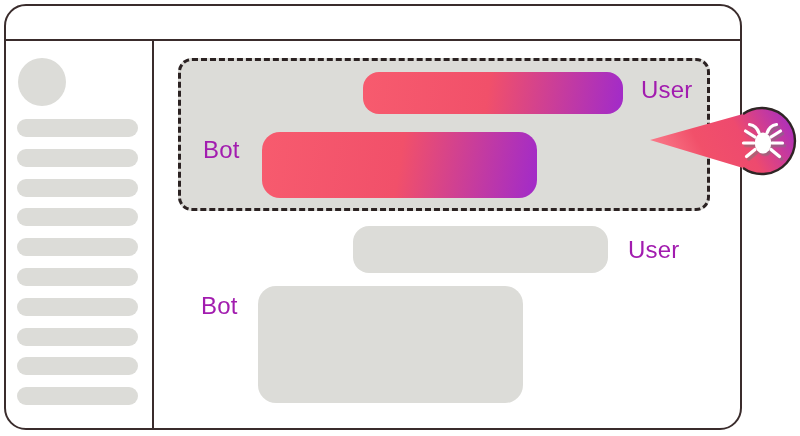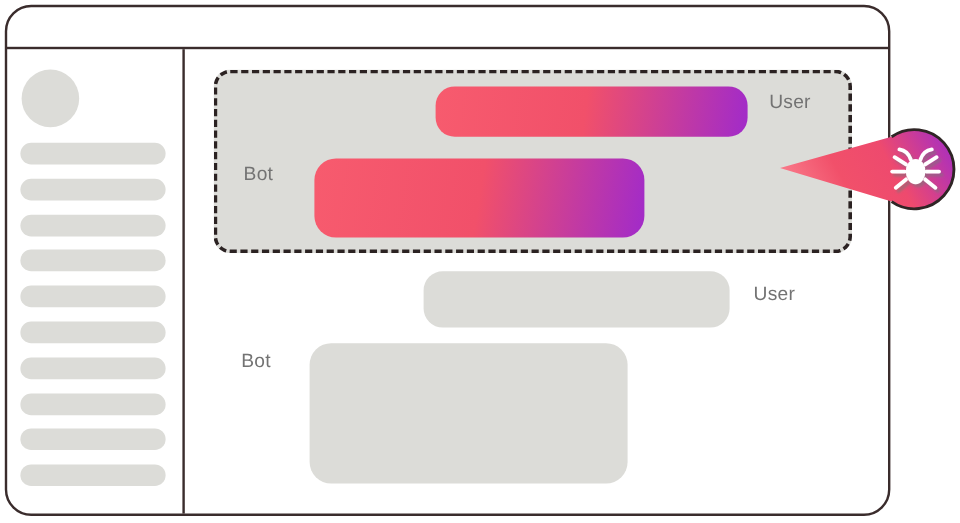--- a/index.html
+++ b/index.html
@@ -44,21 +44,21 @@
   .bubble.user-gray{
     left:353px;top:226px;width:255px;height:47px;border-radius:16px;
     background:var(--gray,#dcdcd8);
   }
   .bubble.bot-gray{
     left:258px;top:286px;width:265px;height:117px;border-radius:18px;
     background:var(--gray,#dcdcd8);
   }
   
   .lbl{
-    position:absolute;font-size:16px;line-height:1;color:#737373;letter-spacing:0.2px;
+    position:absolute;font-size:24px;line-height:1;color:#a21caf;letter-spacing:0.2px;
   }
   .lbl.user-top{left:641px;top:78px;}
   .lbl.bot-top{left:203px;top:138px;}
   .lbl.user-bottom{left:628px;top:238px;}
   .lbl.bot-bottom{left:201px;top:294px;}
   
   .balloon{position:absolute;left:640px;top:92px;width:160px;height:100px;z-index:5;}
 </style>
 </head>
 <body>

